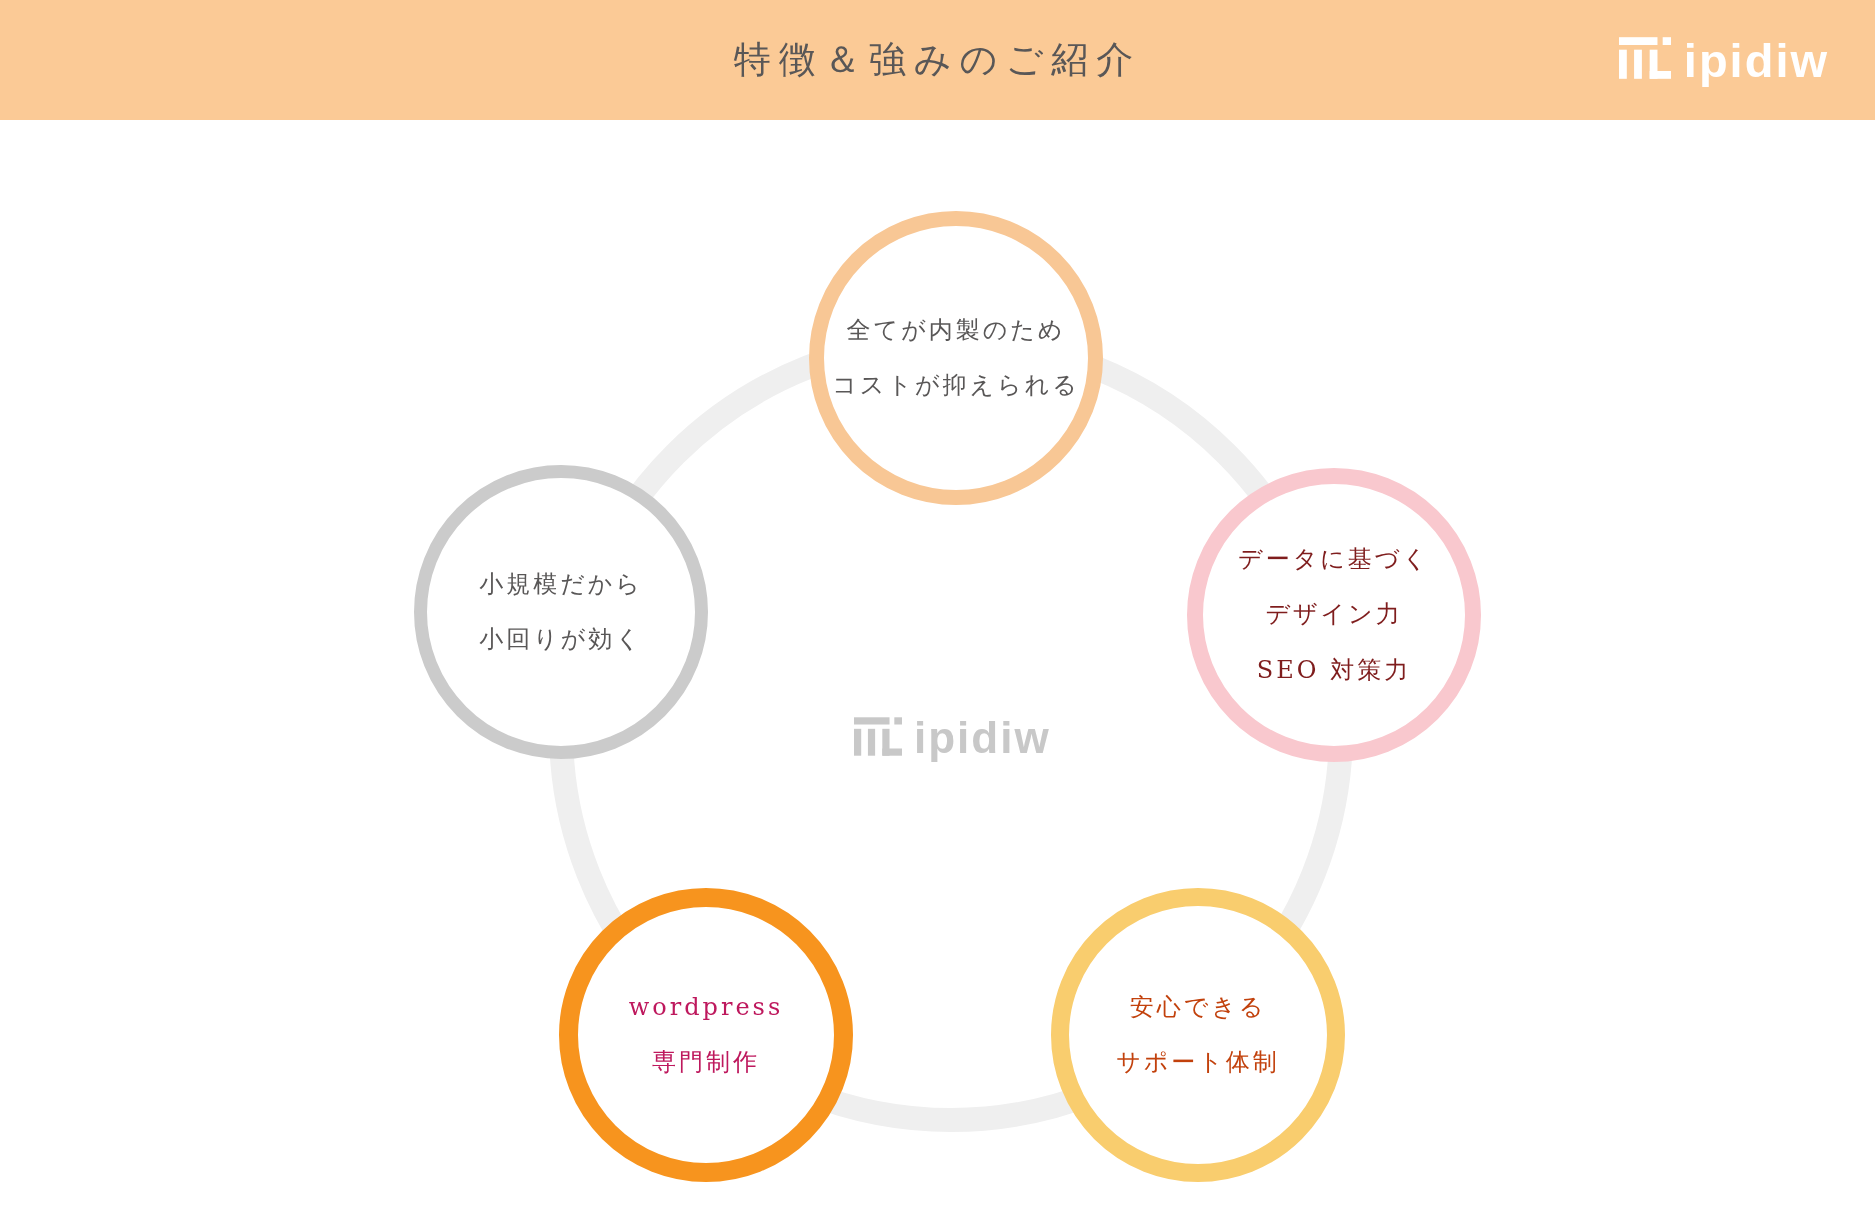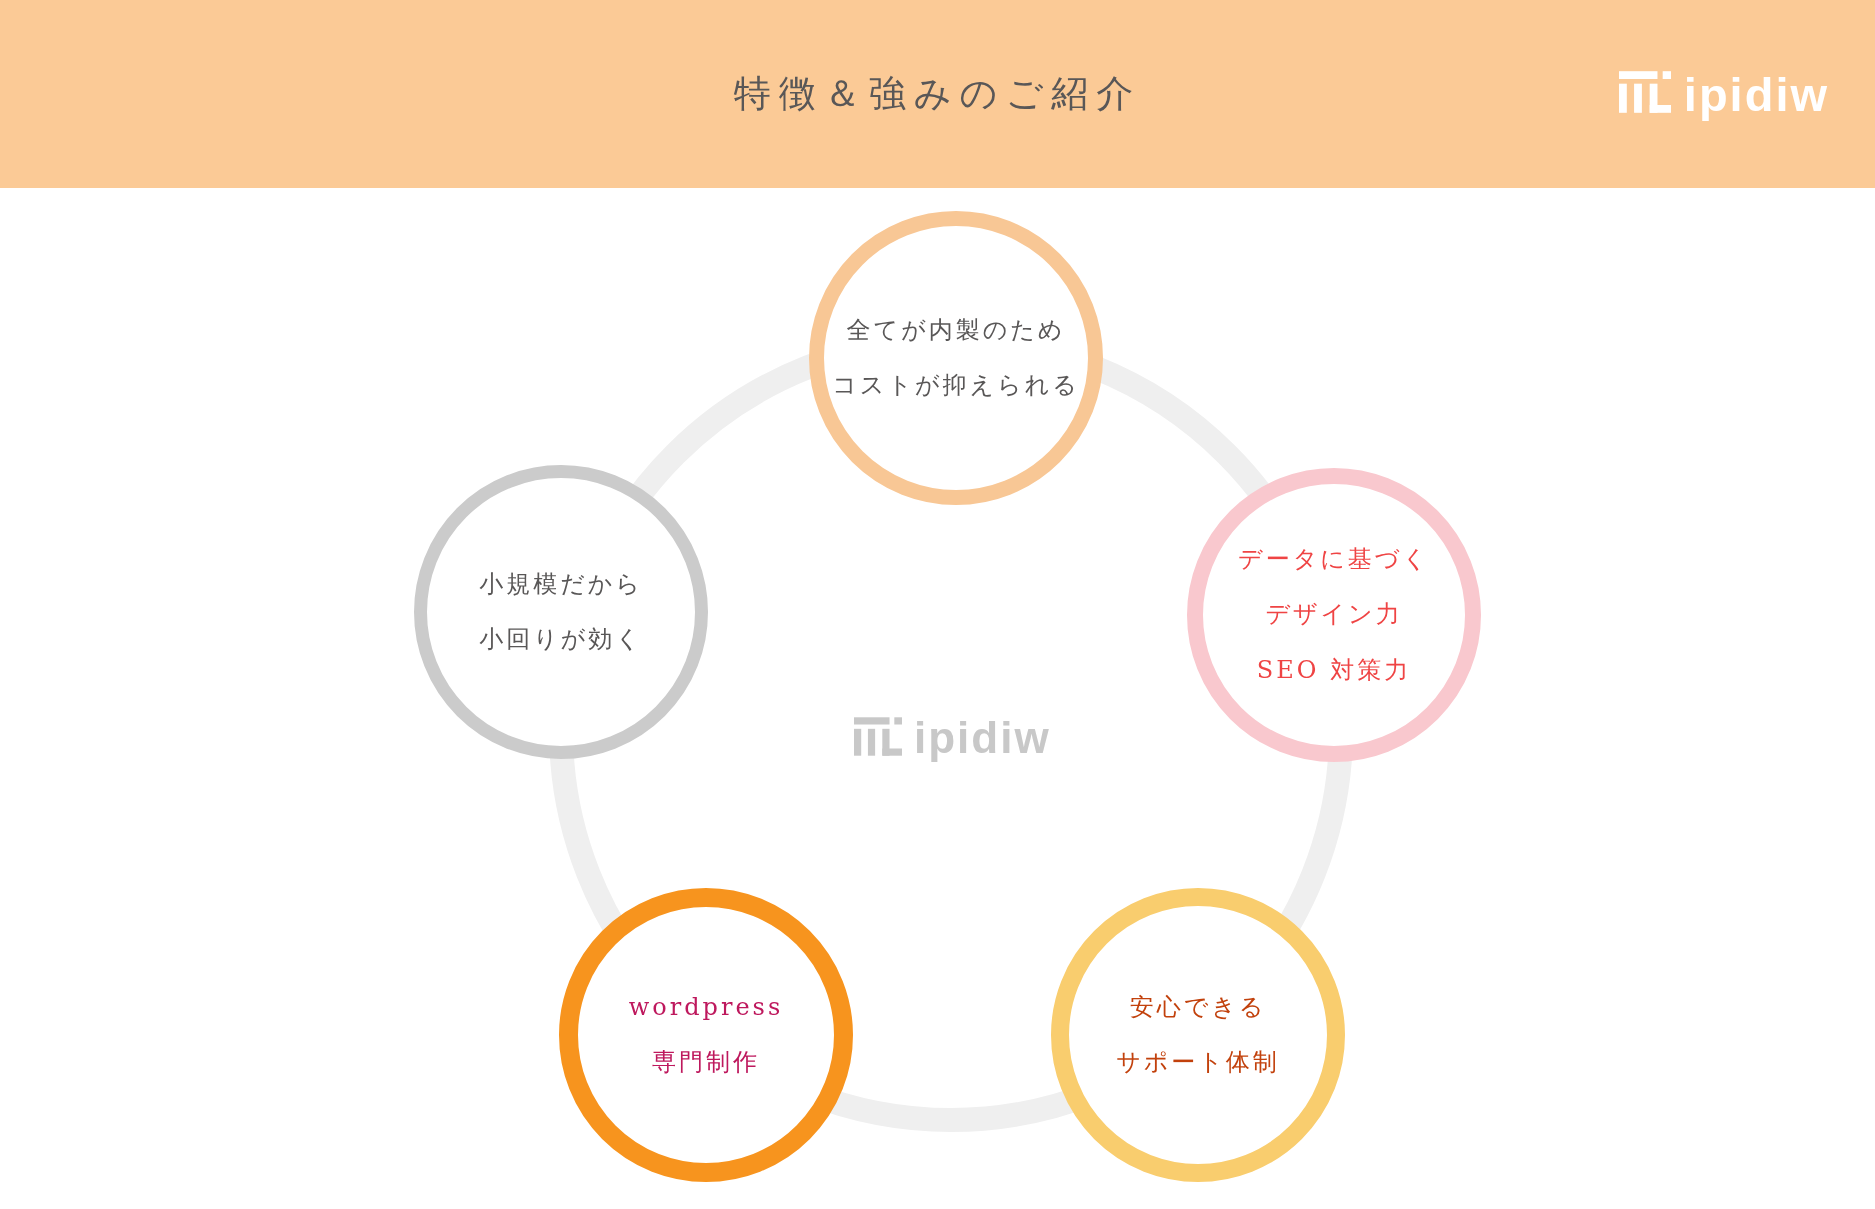--- a/index.html
+++ b/index.html
@@ -3,21 +3,21 @@
 <meta charset="utf-8">
 <style>
   html,body{margin:0;padding:0;}
   body{
     width:1875px;height:1209px;position:relative;overflow:hidden;
     background:#ffffff;
     font-family:"Liberation Sans", sans-serif;
   }
   
   .header{
-    position:absolute;top:0;left:0;width:1875px;height:188px;
+    position:absolute;top:0;left:0;width:1875px;height:120px;
     display:flex;align-items:center;justify-content:center;
   }
   .page-title{
     font-size:37px;letter-spacing:8px;font-weight:400;
     font-family:"Liberation Sans", sans-serif;
   }
   .brand{
     position:absolute;right:46px;top:50%;transform:translateY(-50%);
     display:flex;align-items:flex-end;gap:13px;
   }
@@ -76,21 +76,21 @@
 
   <svg class="ring-svg" width="1875" height="1209" aria-hidden="true">
     <circle cx="935" cy="730" r="390" fill="none" stroke-width="24" style="stroke: rgb(239, 239, 239);"></circle>
   </svg>
 
   <div class="circle pos-top" style="border-color: rgb(248, 199, 149); color: rgb(89, 87, 87);">
     <span class="line">全てが内製のため</span>
     <span class="line">コストが抑えられる</span>
   </div>
 
-  <div class="circle pos-right" style="border-color: rgb(249, 200, 206); color: #ef4444;">
+  <div class="circle pos-right" style="border-color: rgb(249, 200, 206); color: #7f1d1d;">
     <span class="line">データに基づく</span>
     <span class="line">デザイン力</span>
     <span class="line">SEO 対策力</span>
   </div>
 
   <div class="circle pos-left" style="border-color: rgb(203, 203, 203); color: rgb(89, 87, 87);">
     <span class="line">小規模だから</span>
     <span class="line">小回りが効く</span>
   </div>
 

